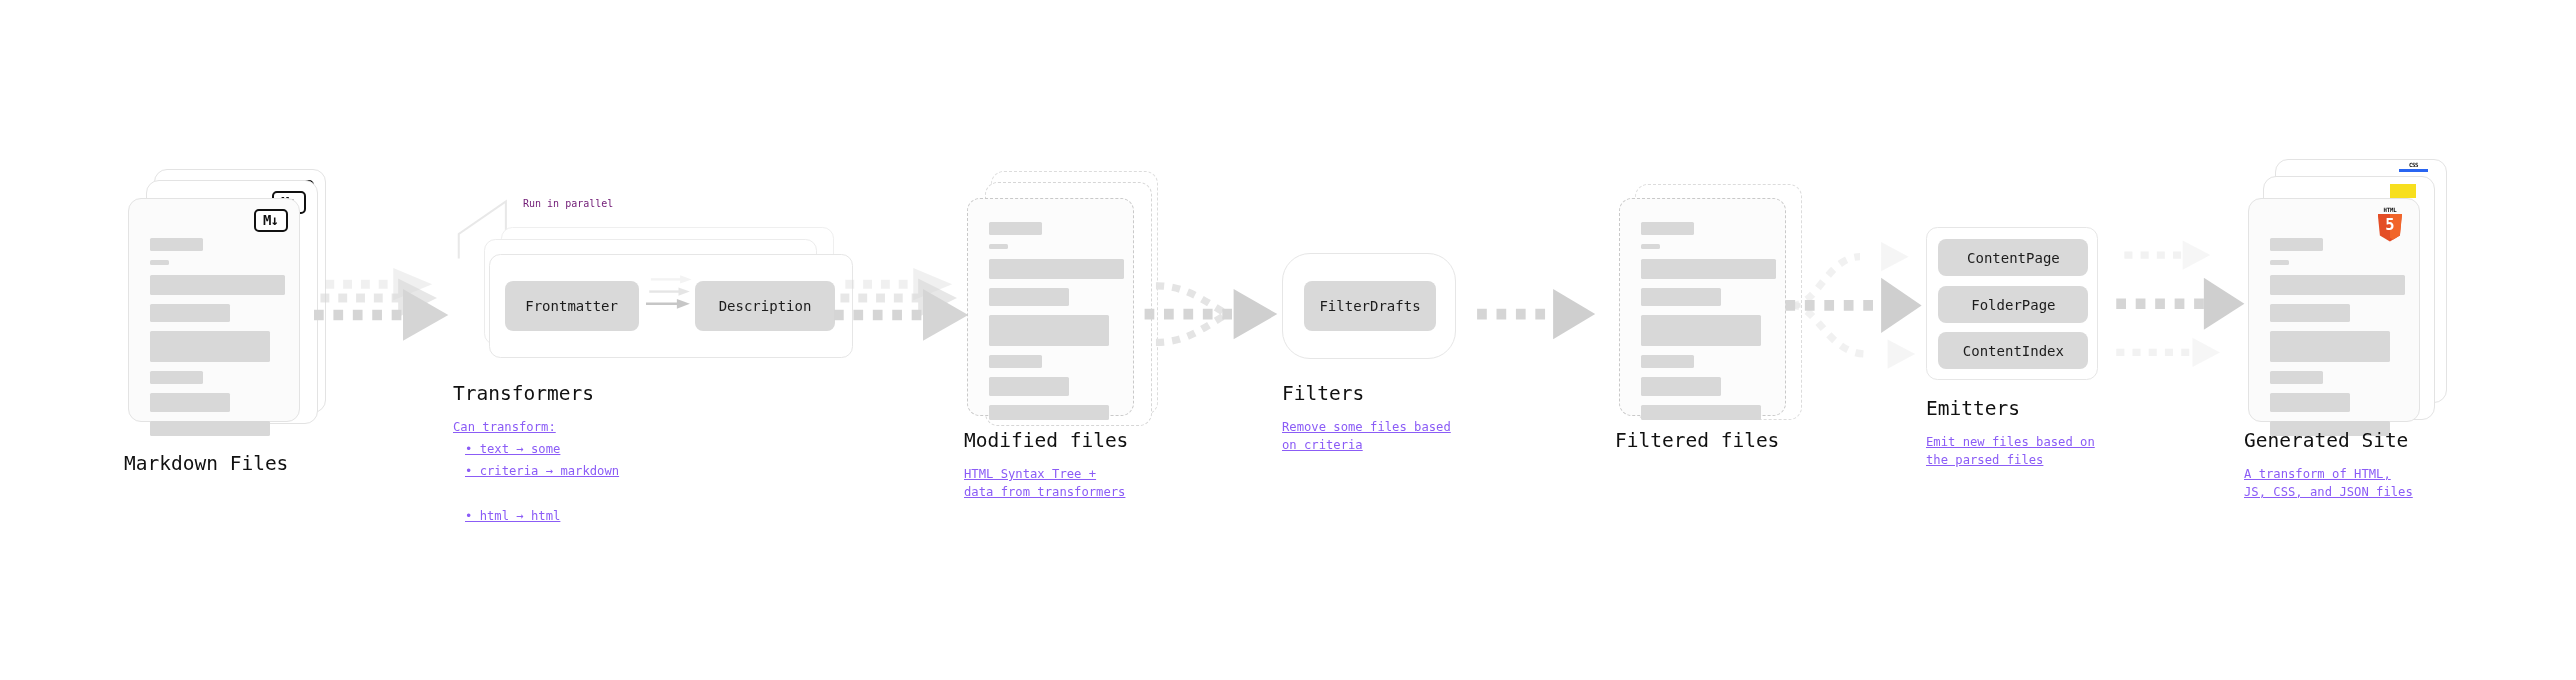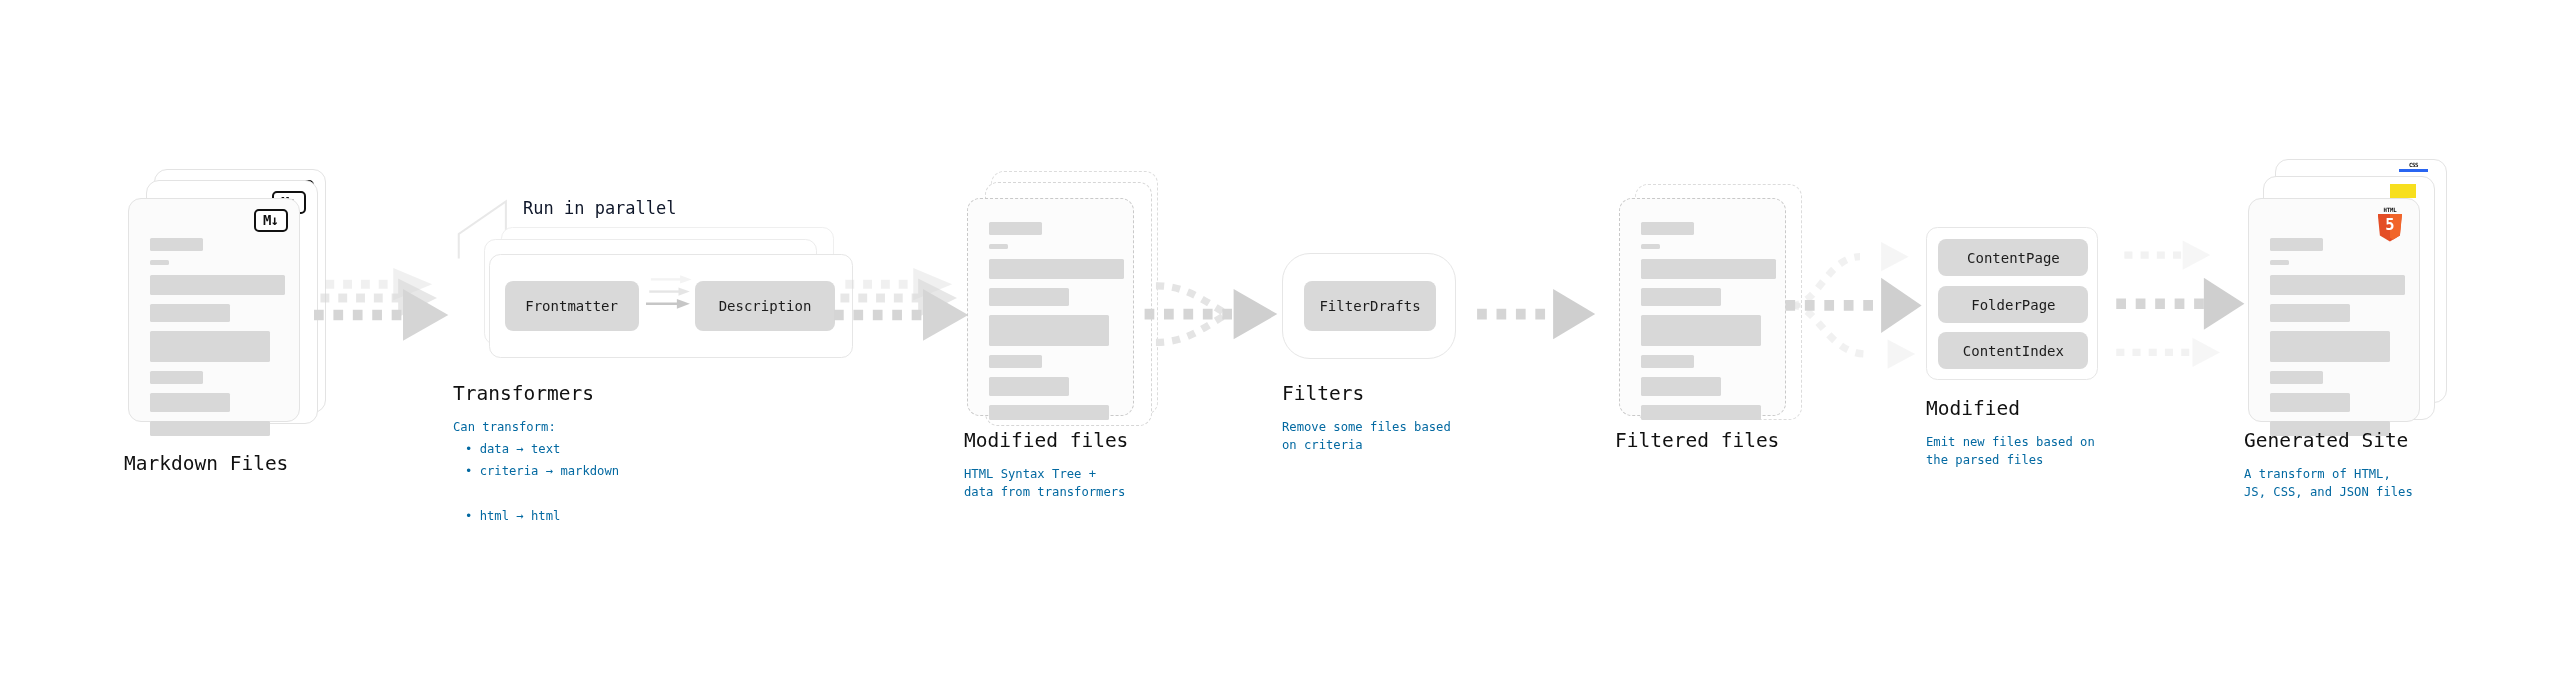--- a/index.html
+++ b/index.html
@@ -94,26 +94,26 @@
   .pill.l1 { background: #ececec; }
   .pill.l2 { background: #e2e2e2; }
 
   
   .title {
     position: absolute;
     font-size: 19.5px; color: #111; white-space: nowrap; letter-spacing: 0px;
   }
   .sub {
     position: absolute;
-    font-size: 12.2px; color: #0369a1; line-height: 17px; white-space: pre;
+    font-size: 12.2px; color: #8b5cf6; line-height: 17px; white-space: pre; text-decoration: underline;
   }
   .sub.list { line-height: 18px; }
   .parallel-label {
     position: absolute;
-    font-size: 17px; color: #0f172a; white-space: nowrap;
+    font-size: 10px; color: #701a75; white-space: nowrap;
   }
   svg { position: absolute; overflow: visible; }
 </style>
 </head>
 <body>
 
 <div id="stage">
 
   <div>
     <div class="filecard ghost" style="left:154px;top:169px;width:172px;height:244px;">
@@ -185,21 +185,21 @@
           <line x1="192" y1="60" x2="232" y2="60" stroke="#c6c6c6" stroke-width="3"></line>
           <polygon points="230,54 246,60 230,66" fill="#c6c6c6"></polygon>
         </g>
       </svg>
       <div class="pill" style="left:14.6px;top:26px;width:134px;height:50px;">Frontmatter</div>
       <div class="pill" style="left:205px;top:26px;width:140px;height:50px;">Description</div>
     </div>
 
     <div class="title" style="left:453px;top:382px;">Transformers</div>
     <div class="sub" style="left:453px;top:419px;">Can transform:</div>
-    <div class="sub list" style="left:465px;top:440px;">• data → text</div>
+    <div class="sub list" style="left:465px;top:440px;">• text → some</div>
     <div class="sub list" style="left:465px;top:462px;">• criteria → markdown</div>
     <div class="sub list" style="left:465px;top:484px;margin-top:23px;">• html → html</div>
   </div>
 
   <svg style="left:829px;top:268px;width:154px;height:89px;" width="154" height="89" viewBox="0 0 190 110">
     <g opacity="0.35">
       <line x1="20" y1="20" x2="112" y2="20" stroke="#d5d5d5" stroke-width="11" stroke-dasharray="11 11"></line>
       <polygon points="104,0 152,20 104,40" fill="#d5d5d5"></polygon>
     </g>
     <g opacity="0.55">
@@ -282,21 +282,21 @@
     <line x1="0" y1="88" x2="122" y2="88" stroke="#d5d5d5" stroke-width="13" stroke-dasharray="12 12"></line>
     <polygon points="118,54 168,88 118,122" fill="#cfcfcf"></polygon>
   </svg>
 
   <div>
     <div class="groupbox" style="left:1926px;top:227px;width:172px;height:153px;padding-left:48px;">
       <div class="pill" style="left:11.4px;top:11.4px;width:150px;height:37px;">ContentPage</div>
       <div class="pill" style="left:11.4px;top:58px;width:150px;height:37px;">FolderPage</div>
       <div class="pill" style="left:11.4px;top:104px;width:150px;height:37px;">ContentIndex</div>
     </div>
-    <div class="title" style="left:1926px;top:397px;">Modified</div>
+    <div class="title" style="left:1926px;top:397px;">Emitters</div>
     <div class="sub" style="left:1926px;top:434px;">Emit new files based on</div>
     <div class="sub" style="left:1926px;top:452px;">the parsed files</div>
   </div>
 
   <svg style="left:2113px;top:234px;width:146px;height:146px;" width="146" height="146" viewBox="0 0 180 180">
     <g opacity="0.45">
       <line x1="14" y1="26" x2="84" y2="26" stroke="#e4e4e4" stroke-width="9" stroke-dasharray="10 10"></line>
       <polygon points="86,8 120,26 86,44" fill="#ececec"></polygon>
     </g>
     <g opacity="0.45">

